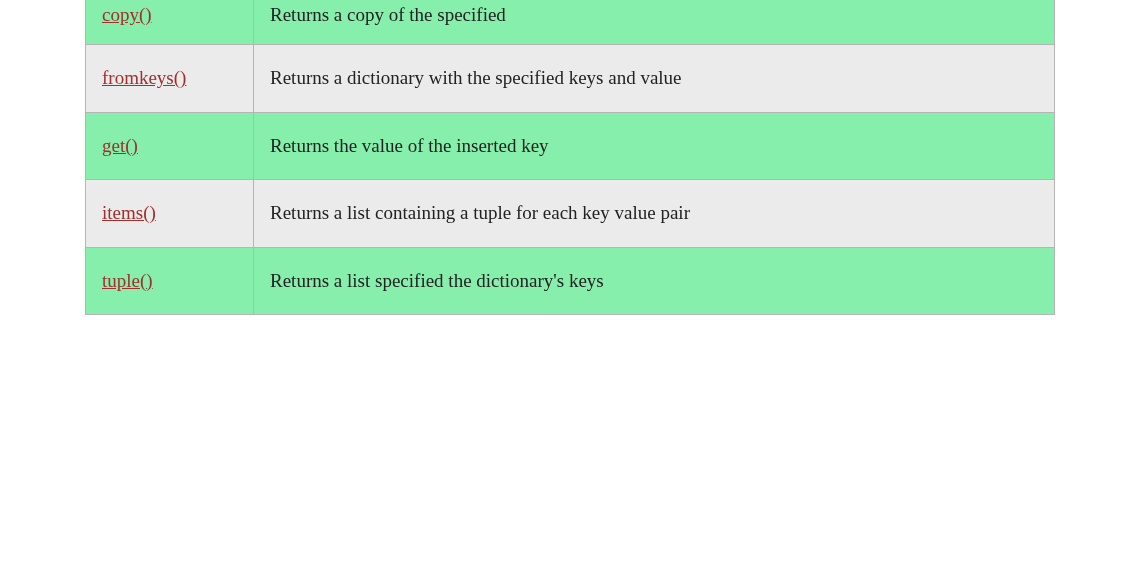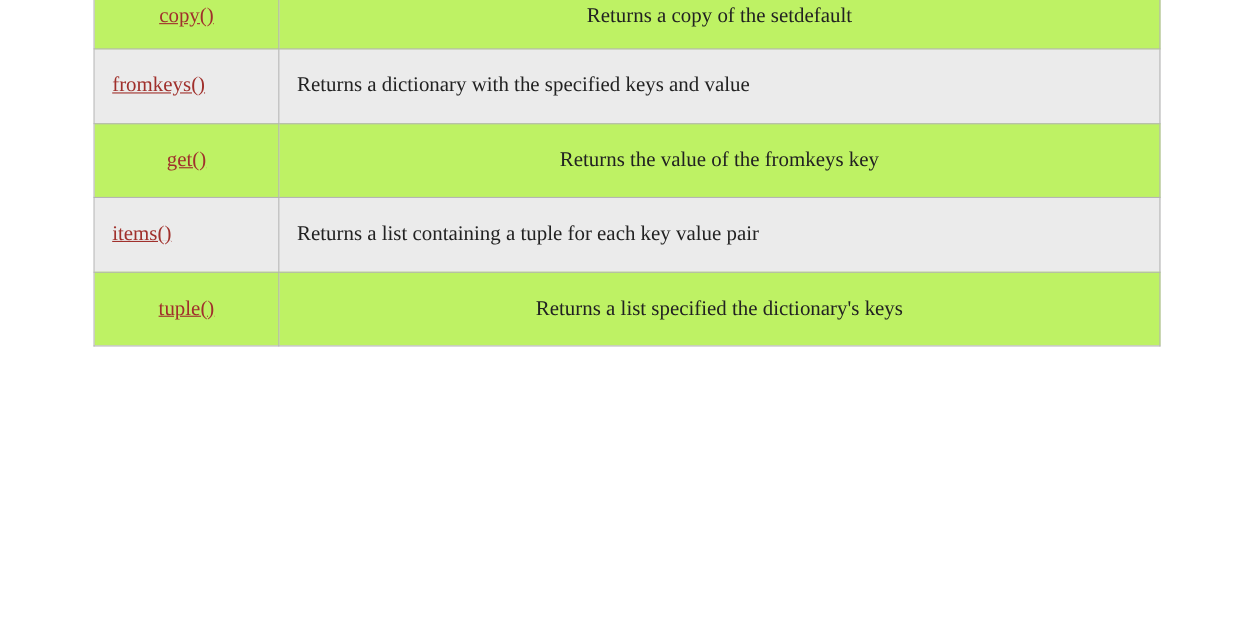--- a/index.html
+++ b/index.html
@@ -35,22 +35,21 @@
       width: 168px;
     }
     td.desc-cell {
       width: auto;
     }
     tr.alt td {
       background-color: #ebebeb;
       font-family: Liberation Serif, serif;
     }
     tr.normal td {
-      background-color: #bef264;
-      text-align: center;
+      background-color: #86efac;
     }
     a.method-link {
       color: #a0302c;
       text-decoration: underline;
       cursor: pointer;
     }
     .first-row td {
       border-top: none;
       padding-top: 0;
       padding-bottom: 14px;
@@ -63,33 +62,33 @@
 </head>
 <body>
 
 <div class="table-container">
   <table>
     <tbody>
       <tr class="normal first-row">
         <td class="method-cell">
           <a class="method-link">copy()</a>
         </td>
-        <td class="desc-cell">Returns a copy of the setdefault</td>
+        <td class="desc-cell">Returns a copy of the specified</td>
       </tr>
       <tr class="alt">
         <td class="method-cell">
           <a class="method-link">fromkeys()</a>
         </td>
         <td class="desc-cell">Returns a dictionary with the specified keys and value</td>
       </tr>
       <tr class="normal">
         <td class="method-cell">
           <a class="method-link">get()</a>
         </td>
-        <td class="desc-cell">Returns the value of the fromkeys key</td>
+        <td class="desc-cell">Returns the value of the inserted key</td>
       </tr>
       <tr class="alt">
         <td class="method-cell">
           <a class="method-link">items()</a>
         </td>
         <td class="desc-cell">Returns a list containing a tuple for each key value pair</td>
       </tr>
       <tr class="normal">
         <td class="method-cell">
           <a class="method-link">tuple()</a>

